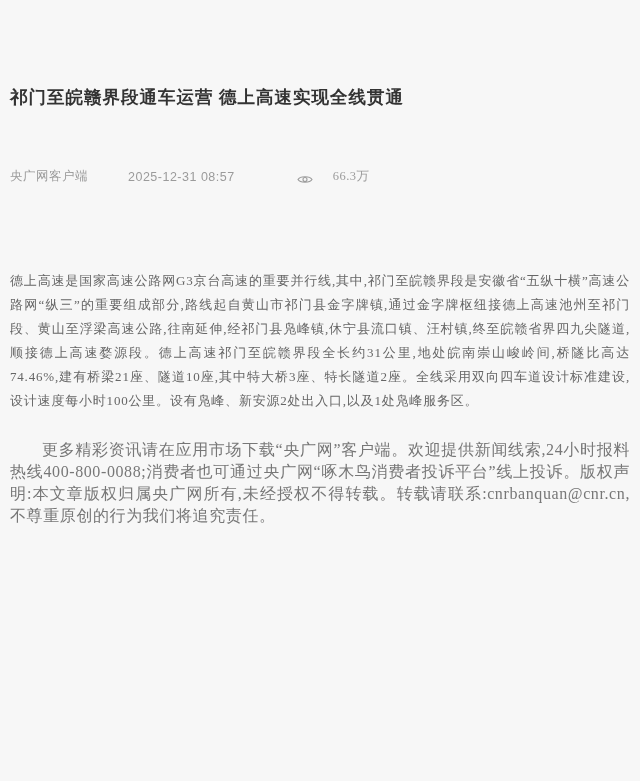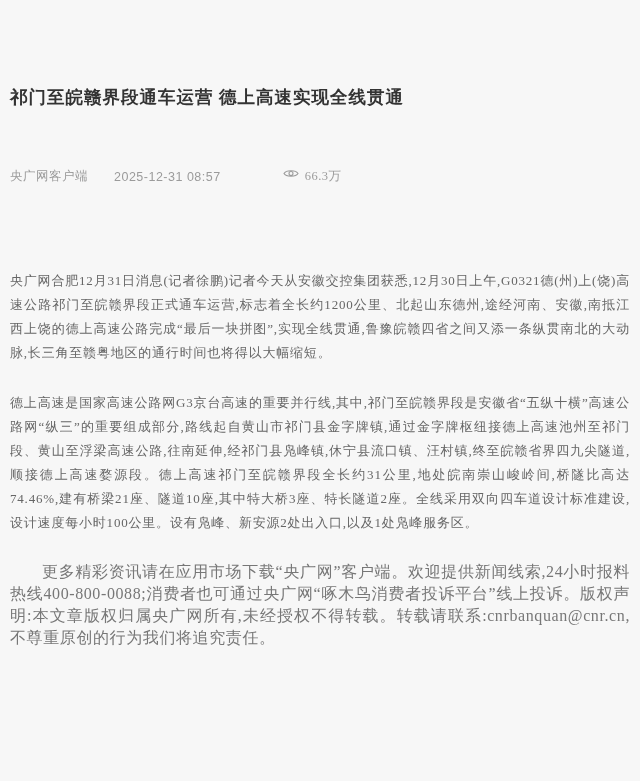--- a/index.html
+++ b/index.html
@@ -26,23 +26,23 @@
     letter-spacing: 1px;
   }
   .meta-row {
     margin-top: 58px;
     display: flex;
     align-items: center;
     font-size: 12.5px;
     color: #9b9b9b;
     letter-spacing: 0.5px;
   }
-  .meta-source { margin-right: 26px; }
+  .meta-source { margin-right: 40px; }
   .meta-time { margin-right: 62px; font-family: "Liberation Sans", sans-serif; font-size: 12.5px; }
-  .meta-views { display: inline-flex; align-items: flex-start; gap: 6px; }
+  .meta-views { display: inline-flex; align-items: flex-end; gap: 20px; }
   .eye-icon { display: inline-block; width: 16px; height: 11px; }
   .eye-icon svg { display: block; }
   .article-body { margin-top: 84px; }
   .article-body p {
     font-size: 13px;
     line-height: 24px;
     color: #666666;
     letter-spacing: 0.8px;
     margin-bottom: 26px;
     text-align: justify;
@@ -81,20 +81,19 @@
         <svg width="16" height="11" viewBox="0 0 16 11">
           <path d="M1 5.5 C3 1.8, 13 1.8, 15 5.5 C13 9.2, 3 9.2, 1 5.5 Z" fill="none" stroke="#9b9b9b" stroke-width="1.1"></path>
           <circle cx="8" cy="5.5" r="2" fill="none" stroke="#9b9b9b" stroke-width="1.1"></circle>
         </svg>
       </span>
       <span>66.3万</span>
     </span>
   </div>
 
   <div class="article-body">
-    <p>央广网合肥12月31日消息(记者徐鹏)记者今天从安徽交控集团获悉,12月30日上午,G0321德(州)上(饶)高速公路祁门至皖赣界段正式通车运营,标志着全长约1200公里、北起山东德州,途经河南、安徽,南抵江西上饶的德上高速公路完成“最后一块拼图”,实现全线贯通,鲁豫皖赣四省之间又添一条纵贯南北的大动脉,长三角至赣粤地区的通行时间也将得以大幅缩短。</p>
     <p>德上高速是国家高速公路网G3京台高速的重要并行线,其中,祁门至皖赣界段是安徽省“五纵十横”高速公路网“纵三”的重要组成部分,路线起自黄山市祁门县金字牌镇,通过金字牌枢纽接德上高速池州至祁门段、黄山至浮梁高速公路,往南延伸,经祁门县凫峰镇,休宁县流口镇、汪村镇,终至皖赣省界四九尖隧道,顺接德上高速婺源段。德上高速祁门至皖赣界段全长约31公里,地处皖南崇山峻岭间,桥隧比高达74.46%,建有桥梁21座、隧道10座,其中特大桥3座、特长隧道2座。全线采用双向四车道设计标准建设,设计速度每小时100公里。设有凫峰、新安源2处出入口,以及1处凫峰服务区。</p>
   </div>
 
   <p class="footer-note">更多精彩资讯请在应用市场下载“央广网”客户端。欢迎提供新闻线索,24小时报料热线400-800-0088;消费者也可通过央广网“啄木鸟消费者投诉平台”线上投诉。版权声明:本文章版权归属央广网所有,未经授权不得转载。转载请联系:cnrbanquan@cnr.cn,不尊重原创的行为我们将追究责任。</p>
 
 
 </div>
 
 </body></html>

